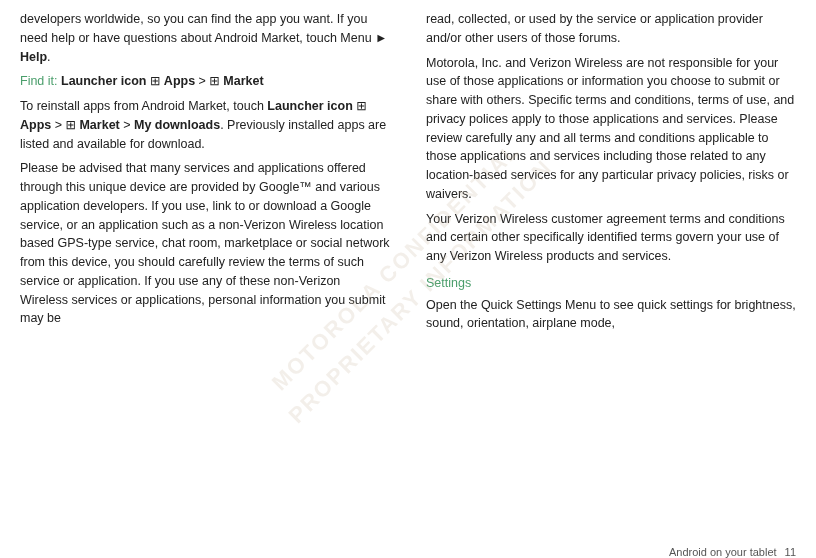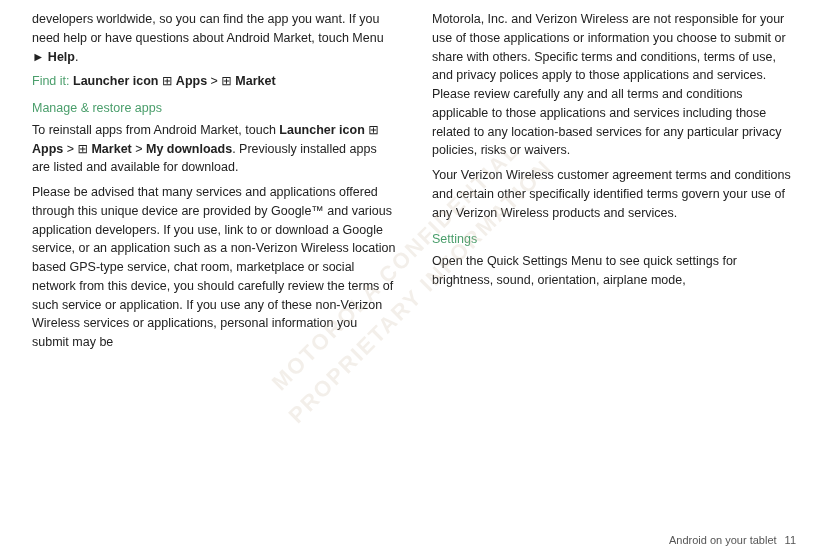--- a/index.html
+++ b/index.html
@@ -16,21 +16,21 @@
     .page-container {
       width: 816px;
       height: 558px;
       display: flex;
       flex-direction: column;
       position: relative;
     }
     .content-area {
       display: flex;
       flex: 1;
-      padding: 10px 20px 10px 32px;
+      padding: 10px 20px 10px 20px;
     }
     .left-column {
       width: 50%;
       padding-right: 18px;
       font-size: 12.5px;
       line-height: 1.5;
     }
     .right-column {
       width: 50%;
       padding-left: 18px;
@@ -50,21 +50,21 @@
     }
     p {
       margin-bottom: 6px;
       font-size: 12.5px;
       line-height: 1.5;
     }
     .footer {
       display: flex;
       justify-content: flex-end;
       align-items: center;
-      padding: 4px 20px 12px 20px;
+      padding: 4px 20px 0 20px;
       font-size: 11px;
       color: #555;
       border-top: none;
     }
     
     .watermark {
       position: absolute;
       top: 50%;
       left: 50%;
       transform: translate(-50%, -50%) rotate(-45deg);
@@ -107,35 +107,33 @@
         <span class="find-it">Find it:</span>
         <strong> Launcher icon</strong>
         ⊞
         <strong>Apps</strong>
         &gt;
         ⊞
         <strong>Market</strong>
       </p>
 
 
-      <div class="section-heading">
-        <span>Manage &amp; restore apps</span>
-      </div>
 
 
 
       <p>
         <span>To reinstall apps from Android Market, touch </span><strong>Launcher icon</strong><span> ⊞ </span><strong>Apps</strong><span> &gt; ⊞ </span><strong>Market</strong><span> &gt; </span><strong>My downloads</strong><span>. Previously installed apps are listed and available for download.</span>
       </p>
 
 
       <p>Please be advised that many services and applications offered through this unique device are provided by Google™ and various application developers. If you use, link to or download a Google service, or an application such as a non-Verizon Wireless location based GPS-type service, chat room, marketplace or social network from this device, you should carefully review the terms of such service or application. If you use any of these non-Verizon Wireless services or applications, personal information you submit may be</p>
     </div>
 
     <div class="right-column">
+      <p>read, collected, or used by the service or application provider and/or other users of those forums.</p>
       <p>Motorola, Inc. and Verizon Wireless are not responsible for your use of those applications or information you choose to submit or share with others. Specific terms and conditions, terms of use, and privacy polices apply to those applications and services. Please review carefully any and all terms and conditions applicable to those applications and services including those related to any location-based services for any particular privacy policies, risks or waivers.</p>
       <p>Your Verizon Wireless customer agreement terms and conditions and certain other specifically identified terms govern your use of any Verizon Wireless products and services.</p>
 
       <div class="section-heading">
         <span>Settings</span>
       </div>
 
       <p>Open the Quick Settings Menu to see quick settings for brightness, sound, orientation, airplane mode,</p>
     </div>
   </div>

